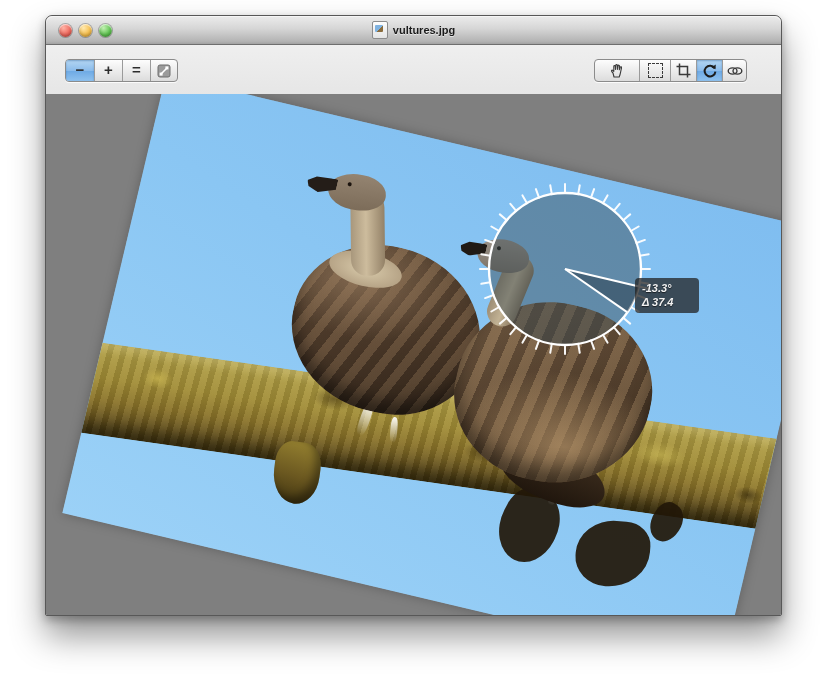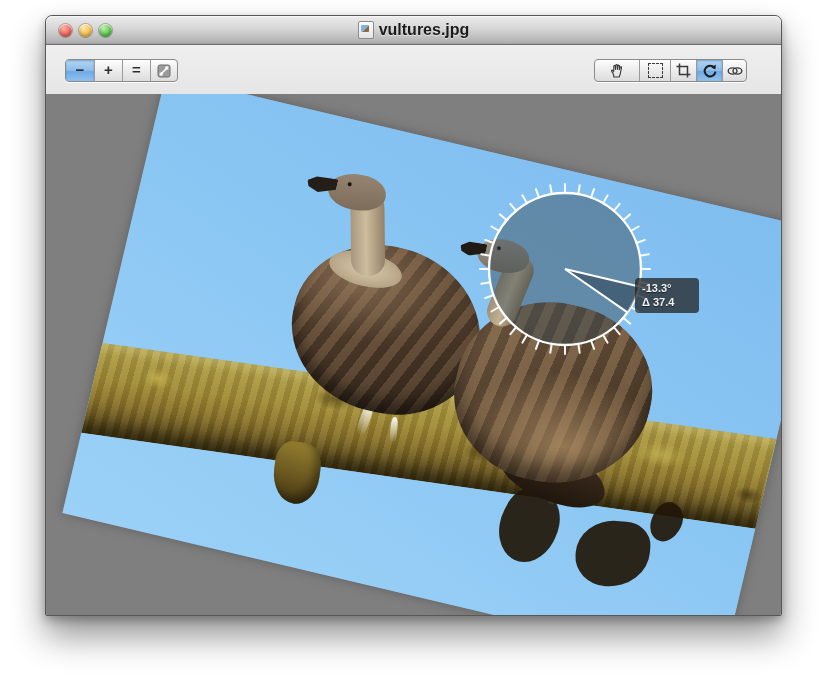--- a/index.html
+++ b/index.html
@@ -19,41 +19,41 @@
     box-shadow:inset 0 1px 1px rgba(255,255,255,.7),inset 0 -2px 3px rgba(0,0,0,.22),0 0 0 1px rgba(0,0,0,.25);}
   .traffic.red{left:13px;}
   .traffic.yellow{left:33px;}
   .traffic.green{left:53px;}
   .title-wrap{position:absolute;left:0;right:0;top:0;height:28px;display:flex;
     align-items:center;justify-content:center;gap:5px;}
   .doc-icon{width:14px;height:16px;background:linear-gradient(180deg,#fdfdfd,#e4e4e4);
     border:1px solid #8c8c8c;border-radius:2px;position:relative;overflow:hidden;}
   .doc-icon::after{content:"";position:absolute;left:2px;top:3px;width:8px;height:7px;
     background:linear-gradient(135deg,#7fb2e0 0 55%,#8a6c3c 55% 100%);border-radius:1px;}
-  .title-text{font-size:16px;font-weight:600;color:#1b1b1b;text-shadow:0 1px 0 rgba(255,255,255,.55);}
+  .title-text{font-size:11px;font-weight:600;color:#1b1b1b;text-shadow:0 1px 0 rgba(255,255,255,.55);}
 
   
   .toolbar{position:absolute;left:0;top:29px;right:0;height:49px;
     background:linear-gradient(180deg,#efefef,#e6e6e6);border-bottom:1px solid #6f6f6f;}
   .segctl{position:absolute;top:14px;height:21px;display:flex;
     border:1px solid #8b8b8b;border-radius:4px;overflow:hidden;
     background:linear-gradient(180deg,#fdfdfd,#dcdcdc);
     box-shadow:0 1px 0 rgba(255,255,255,.8);}
   .seg{display:flex;align-items:center;justify-content:center;
     border-right:1px solid #9a9a9a;cursor:default;color:#2c2c2c;}
   .seg:last-child{border-right:none;}
   .seg.active{background:linear-gradient(180deg,#b5d7f3 0%,#8cbceb 50%,#6da9e4 51%,#8fc1ee 100%);
     box-shadow:inset 0 1px 2px rgba(0,60,120,.35);}
   .seg .glyph{font-size:15px;font-weight:bold;line-height:1;transform:translateY(-1px);}
   .ctl-zoom{left:19px;}
   .ctl-tools{left:548px;}
   .seg svg{display:block;}
 
   
-  .content{position:absolute;left:0;top:78px;right:0;bottom:0;background:#7f7f7f;overflow:hidden;}
+  .content{position:absolute;left:0;top:78px;right:0;bottom:0;background:#7f7f7f;overflow:hidden;font-style:italic;}
 
   .photo{position:absolute;left:59px;top:53px;width:678px;height:450px;
     transform:rotate(13.3deg);overflow:hidden;
     background:linear-gradient(200deg,#7fbdf0 0%,#8ac6f3 45%,#9bd1f7 100%);
     box-shadow:0 0 12px rgba(0,0,0,.25);}
 
   
   .branch{position:absolute;left:-30px;top:243px;width:770px;height:92px;
     transform:rotate(-5.2deg);border-radius:10px 14px 18px 10px;
     background:

